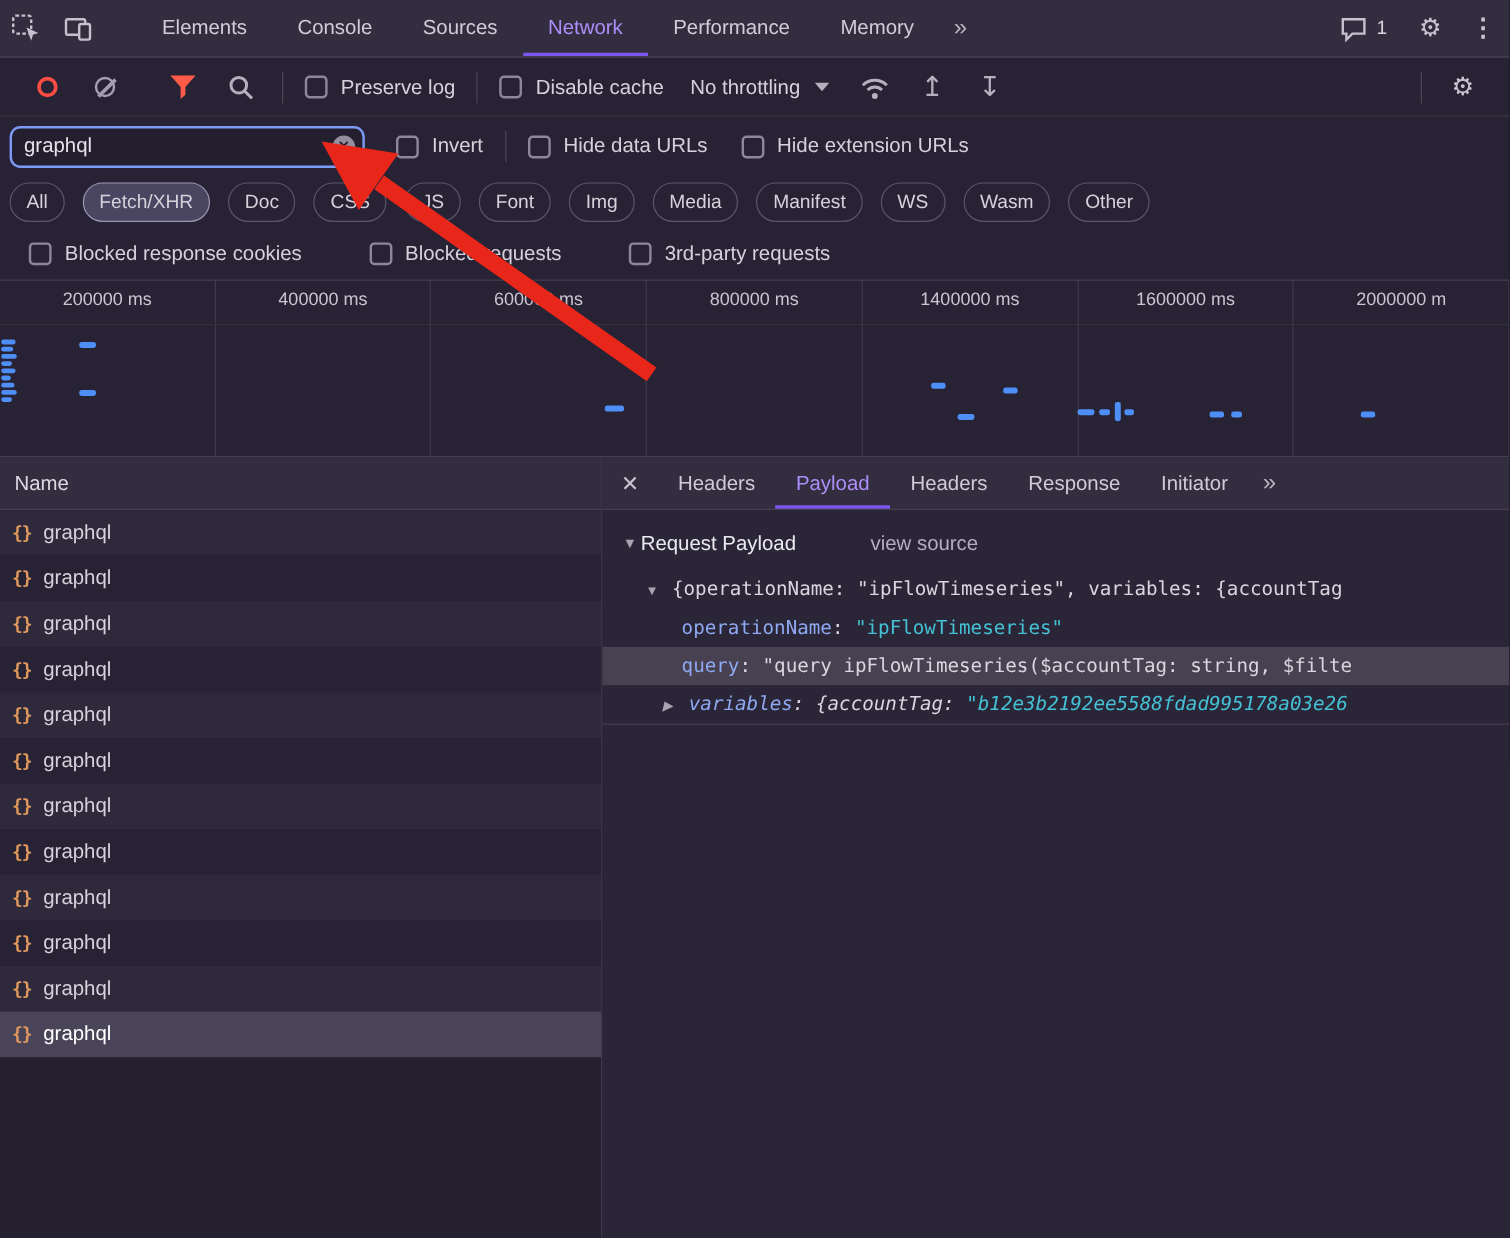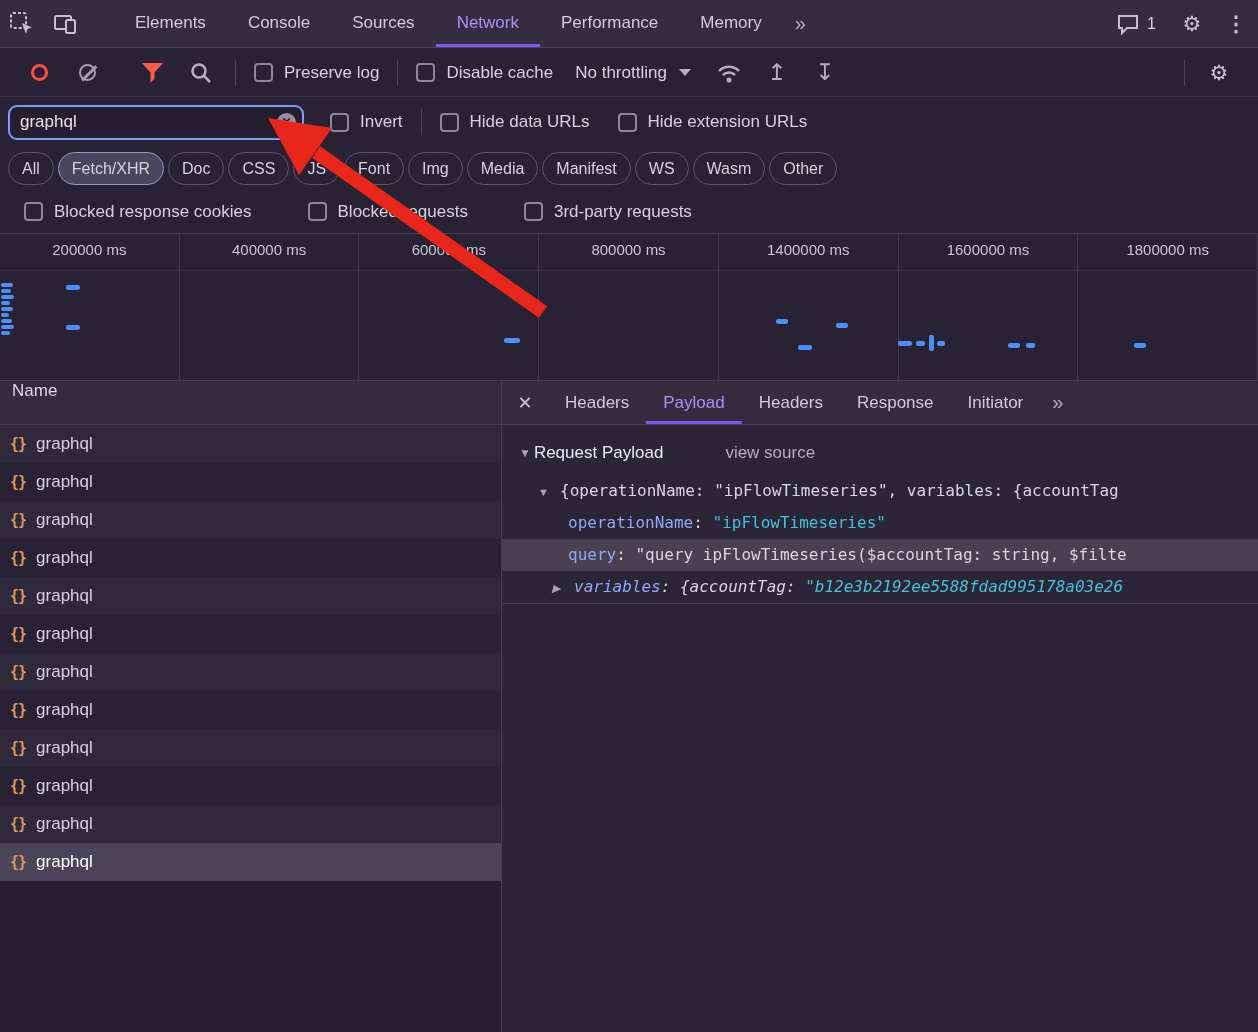--- a/index.html
+++ b/index.html
@@ -31,41 +31,41 @@
   .arrow-glyph{font-size:23px;color:#b5afc0}
 
   
   .filterrow{position:absolute;top:97px;left:0;right:0;height:50px;display:flex;align-items:center;padding-left:8px}
   .filter-input-wrap{position:relative;width:296px;height:35px;flex:none}
   .filter-input-wrap input{width:100%;height:100%;background:#241f2f;border:2px solid #7d9af5;border-radius:9px;color:#e6e3ea;font-size:17px;padding:0 34px 0 10px;outline:none;font-family:"Liberation Sans",sans-serif}
   .clear-btn{position:absolute;right:8px;top:8px;width:19px;height:19px;border-radius:50%;background:#938da0;color:#241f2f;font-size:12px;line-height:19px;text-align:center;font-weight:bold}
   .ml26{margin-left:26px}.ml20{margin-left:20px}
 
   
-  .chipsrow{position:absolute;top:147px;left:0;right:0;height:43px;display:flex;align-items:center;padding-left:8px;gap:4px}
+  .chipsrow{position:absolute;top:147px;left:0;right:0;height:43px;display:flex;align-items:center;padding-left:8px;gap:15px}
   .chip{height:33px;line-height:31px;padding:0 13px;border:1px solid #5c5668;border-radius:17px;font-size:16px;color:#d6d2dc;white-space:nowrap}
   .chip.sel{background:#4a4560;border-color:#9d96b5}
 
   
   .blockedrow{position:absolute;top:190px;left:0;right:0;height:43px;display:flex;align-items:center;padding-left:16px;gap:40px}
 
   
   .timeline{position:absolute;top:233px;left:0;right:0;height:148px;border-top:1px solid #463f51;border-bottom:1px solid #463f51;background:#282334}
   .tl-cols{display:flex;height:100%}
   .tl-col{flex:1;border-right:1px solid #3f394b;display:flex;justify-content:center}
   .tl-label{font-size:15px;color:#c9c5d2;padding-top:7px;white-space:nowrap;overflow:hidden}
   .tl-headline{position:absolute;top:36px;left:0;right:0;height:1px;background:#342f3f}
   .tl-bars{position:absolute;inset:0}
   .bar{position:absolute;background:var(--bar-blue,#4e8ef7);border-radius:2px}
 
   
   .main{position:absolute;top:381px;bottom:0;left:0;right:0;display:flex}
   .left{width:502px;flex:none;border-right:1px solid #463f51;background:#242030;display:flex;flex-direction:column}
   .panel-head{height:44px;background:#332e3f;border-bottom:1px solid #463f51;flex:none}
-  .left .panel-head{display:flex;align-items:flex-start;padding-left:12px;font-size:17px;color:#dcd9e2}
+  .left .panel-head{display:flex;align-items:center;padding-left:12px;font-size:17px;color:#dcd9e2}
   .req-row{height:38px;display:flex;align-items:center;padding-left:10px;gap:10px;background:#282334;font-size:17px;color:#d6d2dc}
   .req-row.odd{background:#2f2a3b}
   .req-row.sel{background:var(--selection,#4a4458);color:#fff}
   .braces{font-family:"DejaVu Sans Mono",monospace;font-weight:bold;font-size:15px;color:var(--braces-orange,#e0985e);letter-spacing:-1px}
 
   .right{flex:1;min-width:0;background:#2b2637;display:flex;flex-direction:column}
   .right .panel-head{display:flex;align-items:stretch}
   .close-x{width:46px;display:flex;align-items:center;justify-content:center;font-size:18px;color:#c9c4d2}
   .dtabs{display:flex}
   .dtab{padding:0 17px;display:flex;align-items:center;font-size:17px;color:#cfcbd8}
@@ -234,21 +234,21 @@
         <div class="tl-col">
           <span class="tl-label">800000 ms</span>
         </div>
         <div class="tl-col">
           <span class="tl-label">1400000 ms</span>
         </div>
         <div class="tl-col">
           <span class="tl-label">1600000 ms</span>
         </div>
         <div class="tl-col">
-          <span class="tl-label">1800000 ms</span>
+          <span class="tl-label">2000000 m</span>
         </div>
       </div>
     <div class="tl-headline"></div>
     <div class="tl-bars">
         <div class="bar" style="left: 1px; top: 49px; width: 12px; height: 4px;"></div>
         <div class="bar" style="left: 1px; top: 55px; width: 10px; height: 4px;"></div>
         <div class="bar" style="left: 1px; top: 61px; width: 13px; height: 4px;"></div>
         <div class="bar" style="left: 1px; top: 67px; width: 9px; height: 4px;"></div>
         <div class="bar" style="left: 1px; top: 73px; width: 12px; height: 4px;"></div>
         <div class="bar" style="left: 1px; top: 79px; width: 8px; height: 4px;"></div>

